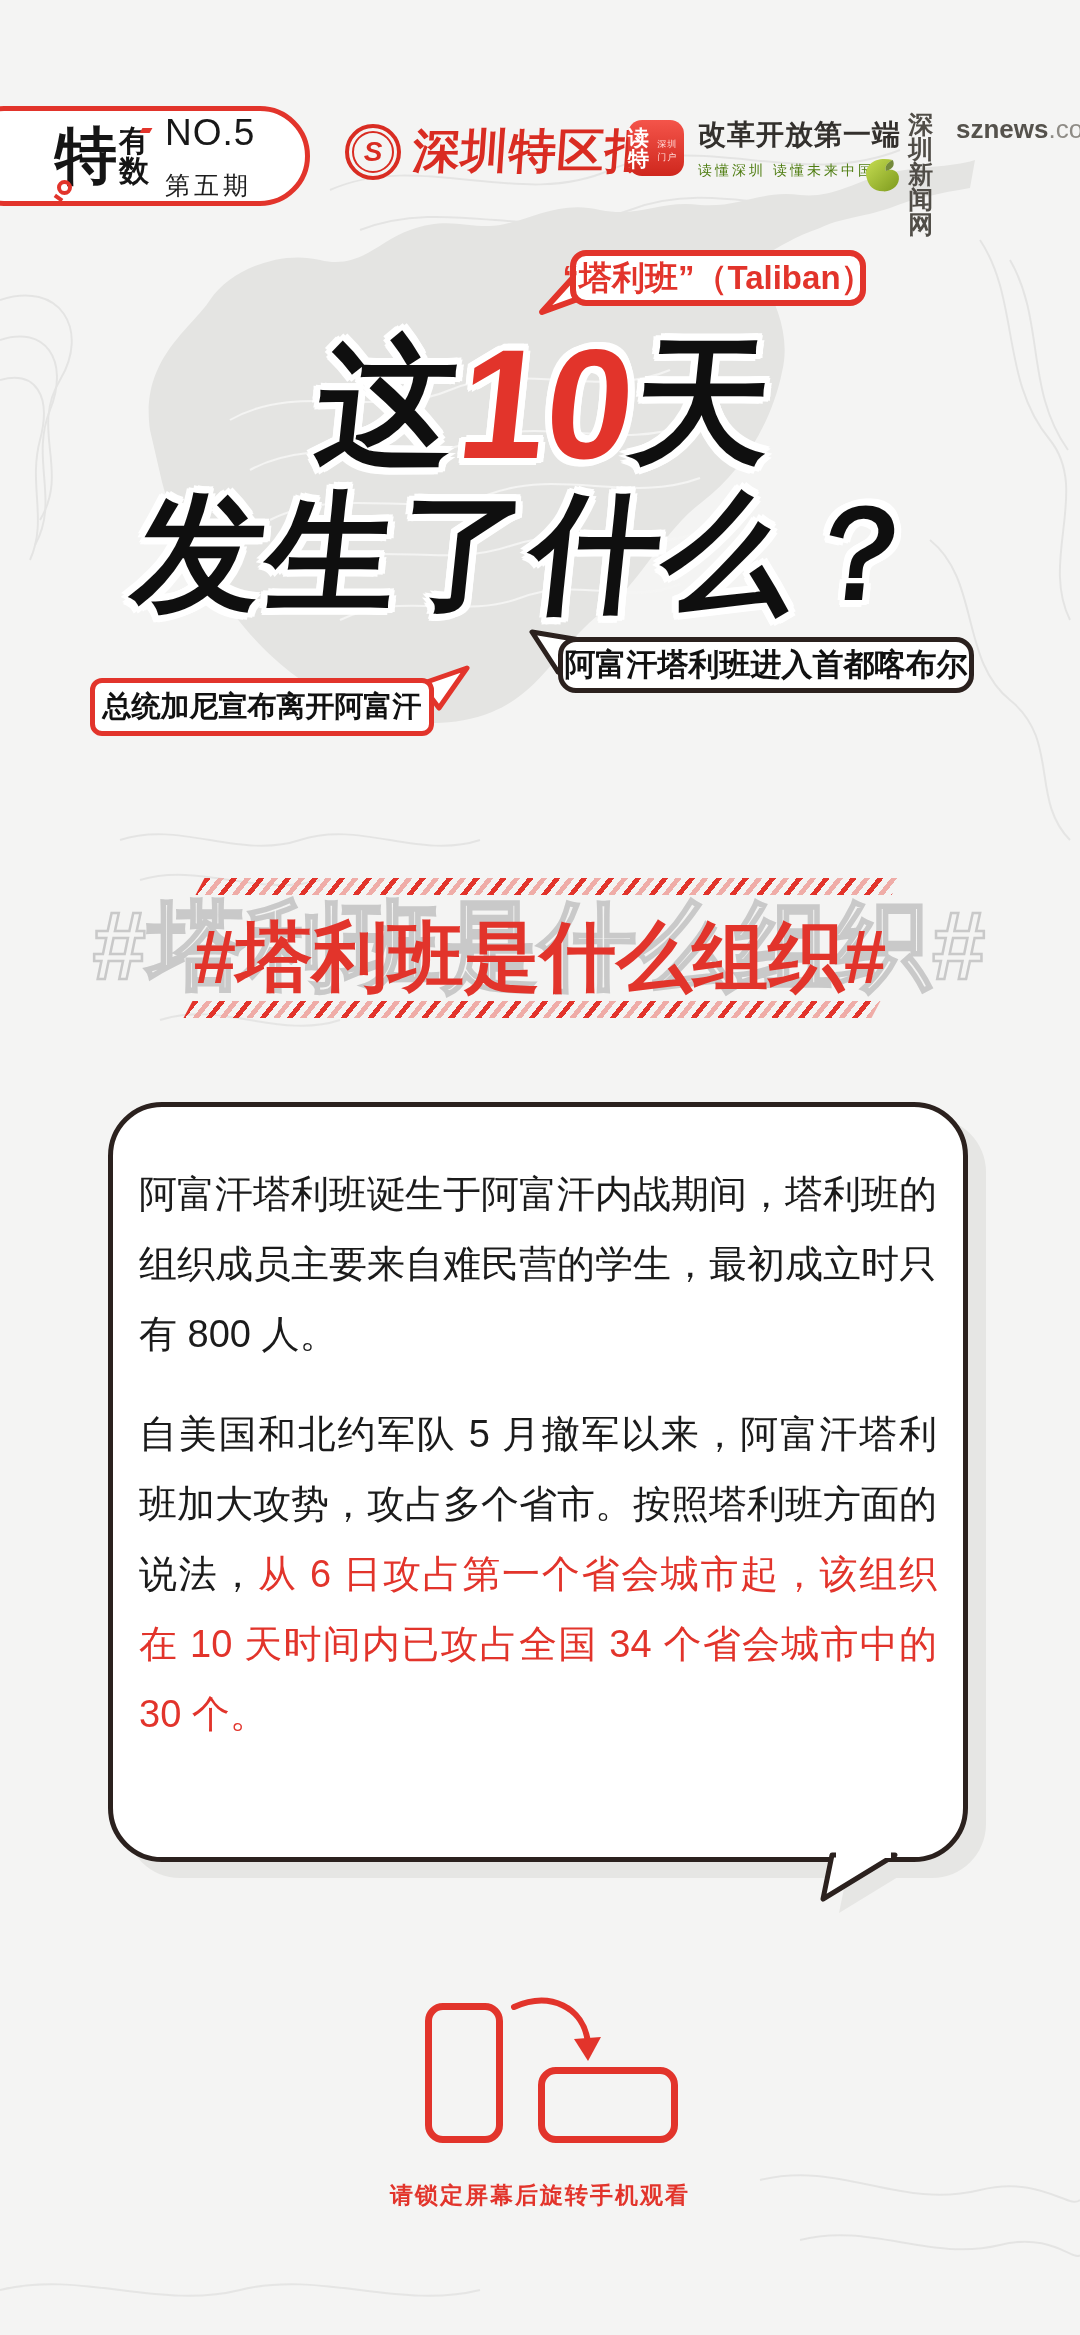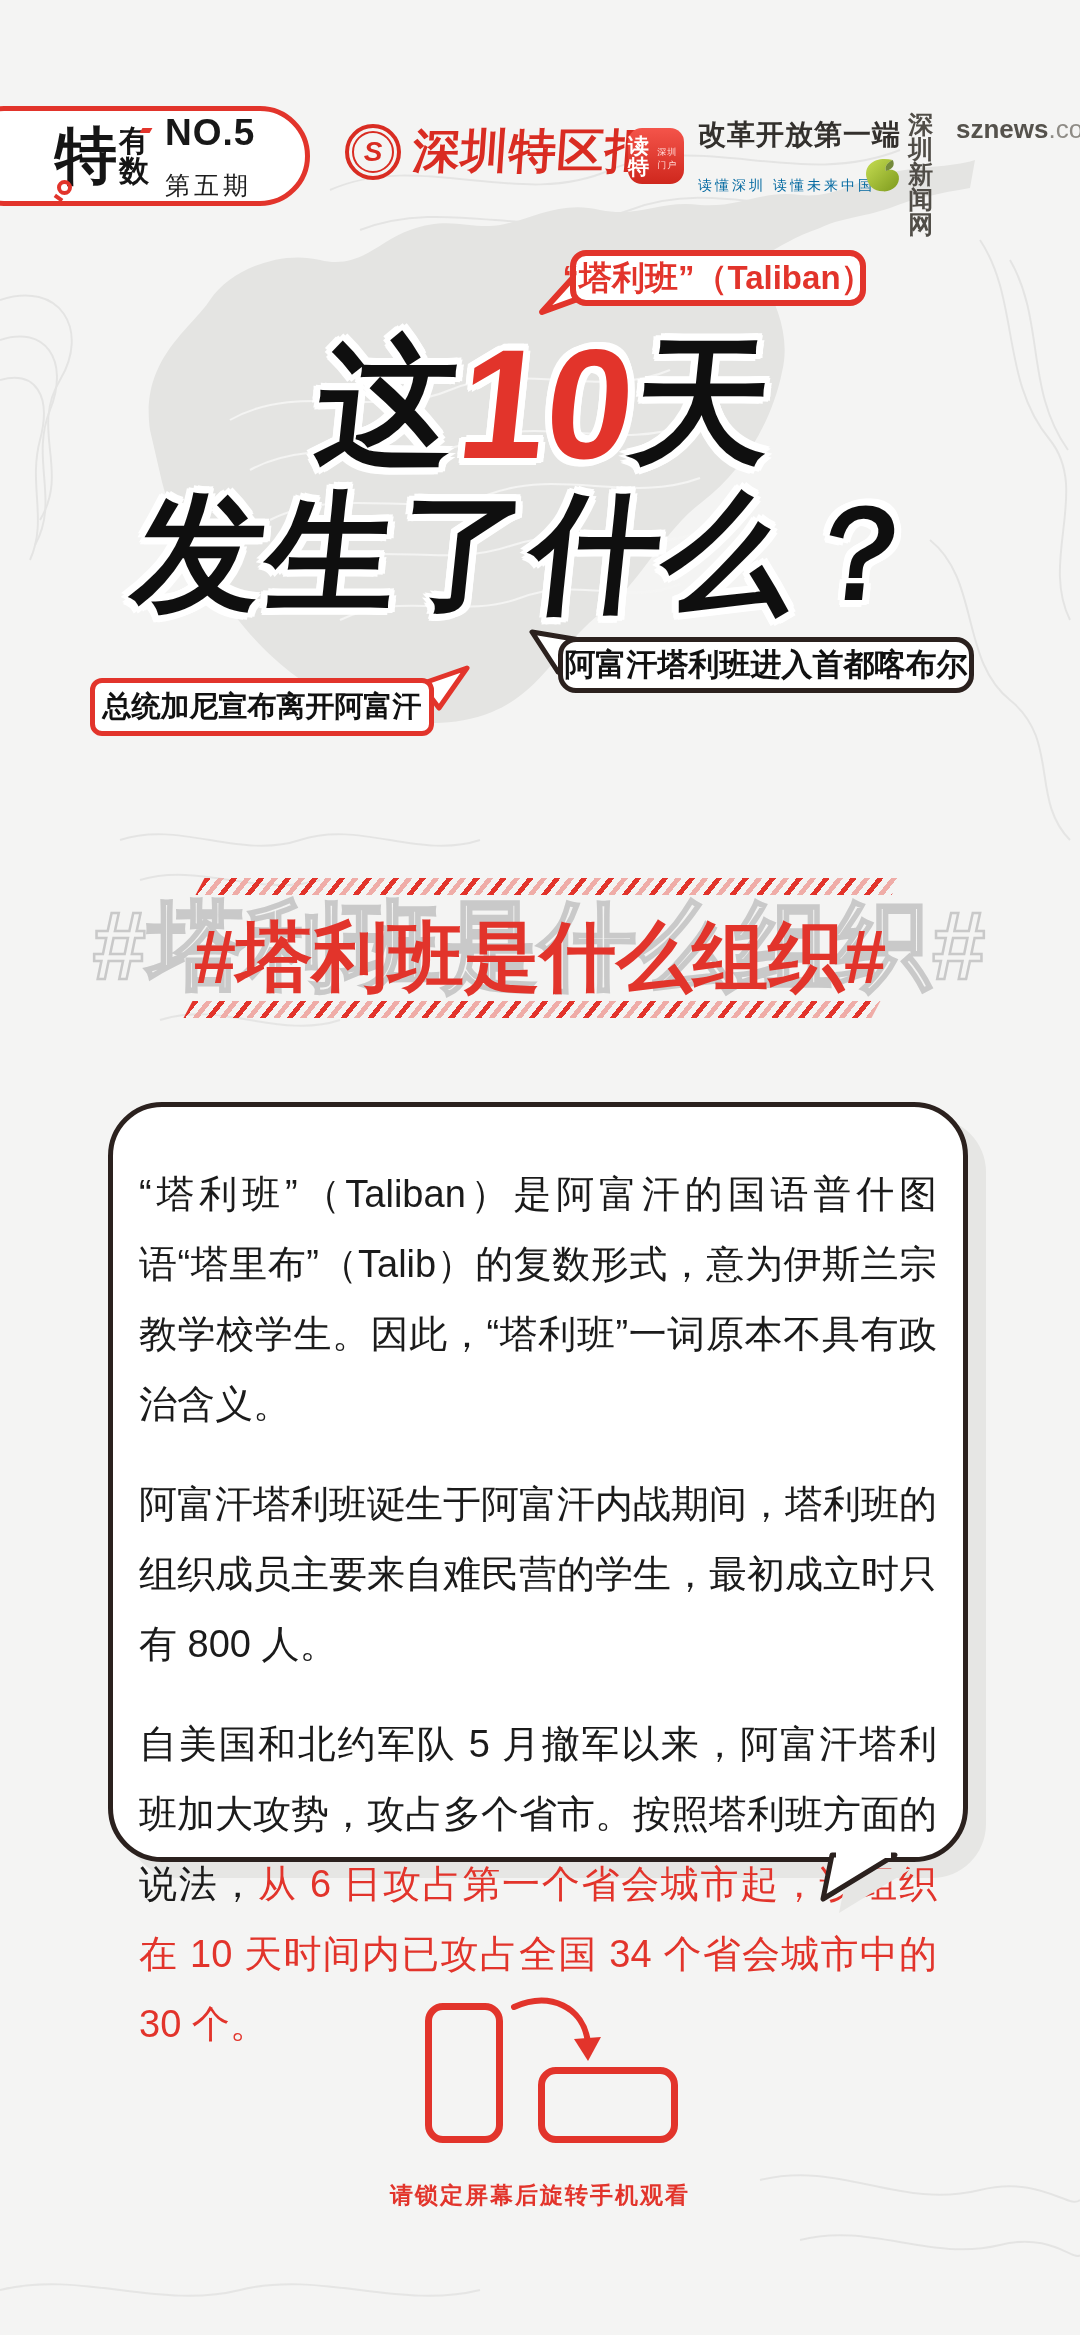--- a/index.html
+++ b/index.html
@@ -27,40 +27,40 @@
   .magnifier { position:absolute; left:2px; bottom:-8px; width:15px; height:15px;
     border:4px solid #e2342b; border-radius:50%; }
   .magnifier::after { content:""; position:absolute; left:-7px; top:12px; width:9px; height:4px;
     background:#e2342b; transform:rotate(35deg); }
   .logo-col { display:flex; flex-direction:column; line-height:1; }
   .logo-col span { font-size:30px; font-weight:900; color:#151515; }
   .logo-col .accent-slash { position:relative; }
   .logo-col .accent-slash::after { content:""; position:absolute; right:-2px; top:2px;
     width:10px; height:5px; background:#e2342b; transform:skewX(-30deg); }
   .issue-text { display:flex; flex-direction:column; line-height:1; }
-  .issue-no { font-size:37px; font-weight:700; color:#181818; letter-spacing:1px; }
+  .issue-no { font-size:37px; font-weight:400; color:#181818; letter-spacing:1px; }
   .issue-label { font-size:25px; color:#1d1d1d; letter-spacing:4px; margin-top:22px; }
 
   .sztqb { position:absolute; left:345px; top:16px; display:flex; align-items:center; gap:12px; }
   .emblem { width:56px; height:56px; border:4px solid #d92c22; border-radius:50%;
     position:relative; display:flex; align-items:center; justify-content:center; flex:none; }
   .emblem::after { content:""; position:absolute; inset:3px; border:2px solid #d92c22; border-radius:50%; }
   .emblem-letter { font-size:28px; font-weight:900; font-style:italic; color:#d92c22; }
   .sztqb-name { font-size:47px; font-weight:900; color:#d92c22;
     font-family:"Liberation Serif","DejaVu Serif",serif; transform:skewX(-4deg); letter-spacing:1px; }
 
   .dute { position:absolute; left:628px; top:12px; display:flex; align-items:center; gap:14px; }
   .dute-icon { width:56px; height:56px; border-radius:14px;
     background:linear-gradient(180deg,#f4544a,#cf271d);
     display:flex; flex-direction:row; align-items:center; justify-content:center; flex:none; }
   .dute-icon-text { color:#fff; font-size:21px; font-weight:900; letter-spacing:1px; line-height:1; }
   .dute-icon-sub { color:#ffd9d6; font-size:9px; margin-top:6px; letter-spacing:1px; }
   .dute-text { display:flex; flex-direction:column; }
   .dute-slogan { font-size:28px; font-weight:900; color:#33302d; letter-spacing:1px; }
-  .dute-tagline { font-size:14px; color:#0369a1; letter-spacing:3px; margin-top:23px; }
+  .dute-tagline { font-size:14px; color:#4d7c0f; letter-spacing:3px; margin-top:8px; }
 
   .sznews { position:absolute; left:860px; top:8px; display:flex; align-items:center; gap:6px; }
   .sznews-text { display:flex; line-height:1; }
   .sznews-cn { font-size:25px; font-weight:700; color:#504d47; letter-spacing:3px; }
   .sznews-en { margin-top:4px; font-size:26px; }
   .sznews-en b { font-weight:800; color:#55524c; letter-spacing:0; }
   .sznews-en i { font-style:normal; font-weight:400; color:#8e8b85; }
 
   
   .bubble { position:absolute; background:#fff; display:flex; align-items:center;
@@ -234,21 +234,20 @@
 <div class="bubble bubble-left">
   <span>总统加尼宣布离开阿富汗</span>
 </div>
 
 <div class="stripe stripe-top"></div>
 <div class="hash-outline">#塔利班是什么组织#</div>
 <div class="hash-red">#塔利班是什么组织#</div>
 <div class="stripe stripe-bottom"></div>
 
 <div class="card">
-  <p>“塔利班”（Taliban）是阿富汗的国语普什图语“塔里布”（Talib）的复数形式，意为伊斯兰宗教学校学生。因此，“塔利班”一词原本不具有政治含义。</p>
   <p>阿富汗塔利班诞生于阿富汗内战期间，塔利班的组织成员主要来自难民营的学生，最初成立时只有 800 人。</p>
   <p><span>自美国和北约军队 5 月撤军以来，阿富汗塔利班加大攻势，攻占多个省市。按照塔利班方面的说法，</span><span class="red">从 6 日攻占第一个省会城市起，该组织在 10 天时间内已攻占全国 34 个省会城市中的 30 个。</span></p>
 </div>
 <svg class="card-tail" viewBox="0 0 130 75">
   <polygon points="42,24 105,24 33,68" fill="#e6e6e4"></polygon>
   <polygon points="26,10 89,10 17,54" fill="#fff" stroke="#2b211e" stroke-width="5" stroke-linejoin="round"></polygon>
   <rect x="30" y="0" width="55" height="13" fill="#fff"></rect>
 </svg>
 
 <div class="phone-portrait"></div>

